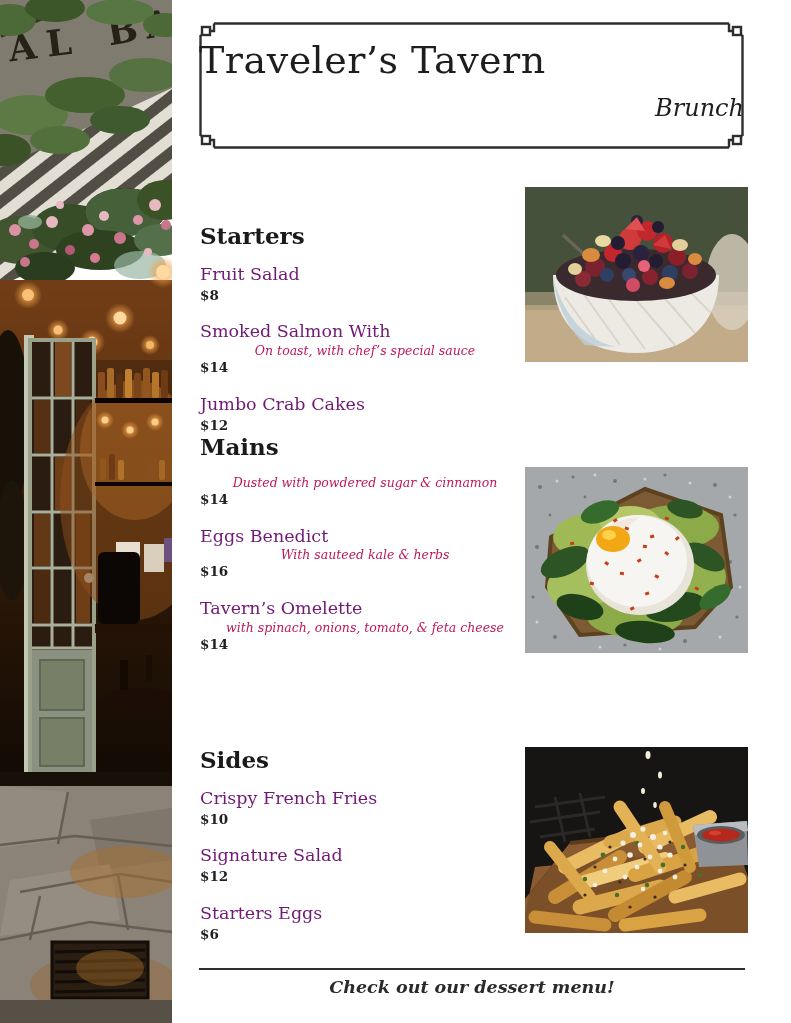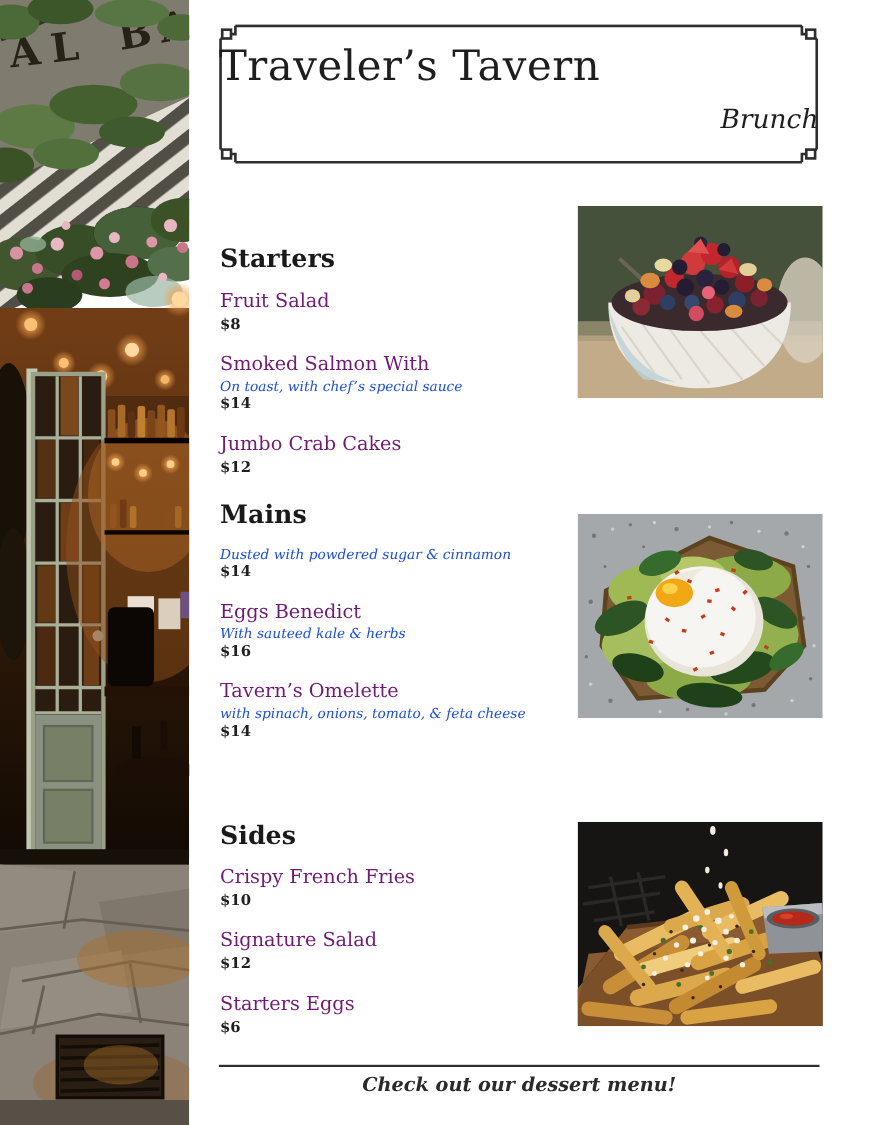--- a/index.html
+++ b/index.html
@@ -17,26 +17,26 @@
   .title-text{position:absolute;left:0;top:16px;width:100%;
               font-size:38px;color:#1e1e1e;letter-spacing:.5px;}
   .subtitle-text{position:absolute;left:0;top:72px;width:100%;text-align:right;
                  font-style:italic;font-size:24px;color:#1e1e1e;}
 
   
   .menu-section{position:absolute;width:330px;}
   .section-heading{margin:0 0 15px 0;font-size:23px;font-weight:bold;color:#1a1a1a;line-height:1.13;}
   .menu-item{margin:0 0 18px 0;}
   .item-name{font-size:17.5px;line-height:1.25;color:#701a75;}
-  .item-desc{font-size:12.5px;font-style:italic;line-height:1.2;color:#1d4ed8;}
+  .item-desc{font-size:12.5px;font-style:italic;line-height:1.2;color:#be185d;text-align:center;}
   .item-desc:empty{display:none;}
   .item-price{font-size:13.5px;font-weight:bold;line-height:1.15;margin-top:2px;color:#1f1f1f;}
 
   #section-starters{left:200px;top:179px;margin-top:44px;}
-  #section-mains{left:200px;top:434px;margin-top:21px;}
+  #section-mains{left:200px;top:434px;}
   #section-sides{left:200px;top:747px;}
 
   #photo-starters{left:525px;top:187px;width:223px;height:175px;}
   #photo-mains{left:525px;top:467px;width:223px;height:186px;}
   #photo-sides{left:525px;top:747px;width:223px;height:186px;}
 
   
   .footer-divider{position:absolute;left:199px;top:968px;width:546px;border-top:2px solid #2e2e2e;}
   .footer-note{position:absolute;left:199px;top:977px;width:546px;text-align:center;
                font-style:italic;font-size:17.5px;color:#2a2a2a;font-weight:bold;}

